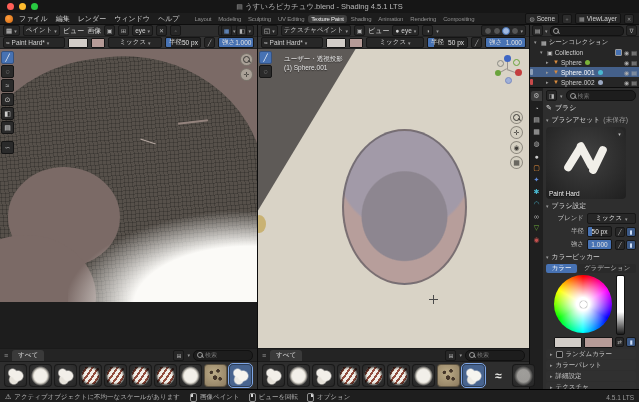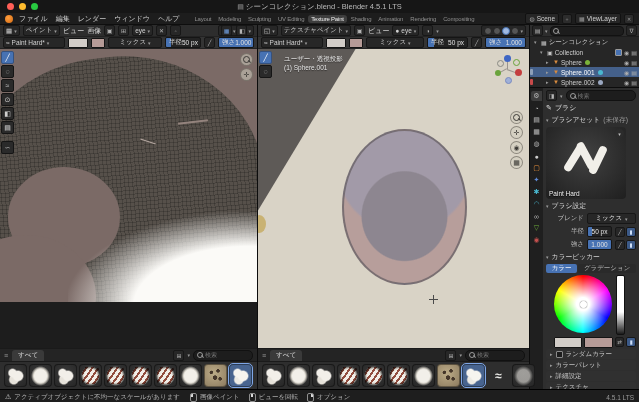--- a/index.html
+++ b/index.html
@@ -191,21 +191,21 @@
 <body>
 
 <div class="win">
 
   <div class="titlebar">
     <div class="lights">
       <div class="light l-red"></div>
       <div class="light l-yel"></div>
       <div class="light l-grn"></div>
     </div>
-    <div class="doc-title"><span class="dico">▤</span><span>シーンコレクション.blend - Blender 4.5.1 LTS</span></div>
+    <div class="doc-title"><span class="dico">▤</span><span>うすいろピカチュウ.blend - Shading 4.5.1 LTS</span></div>
   </div>
 
   <div class="menubar">
     <div class="blogo"></div>
     <div class="menus">
         <div class="menu">ファイル</div>
         <div class="menu">編集</div>
         <div class="menu">レンダー</div>
         <div class="menu">ウィンドウ</div>
         <div class="menu">ヘルプ</div>

